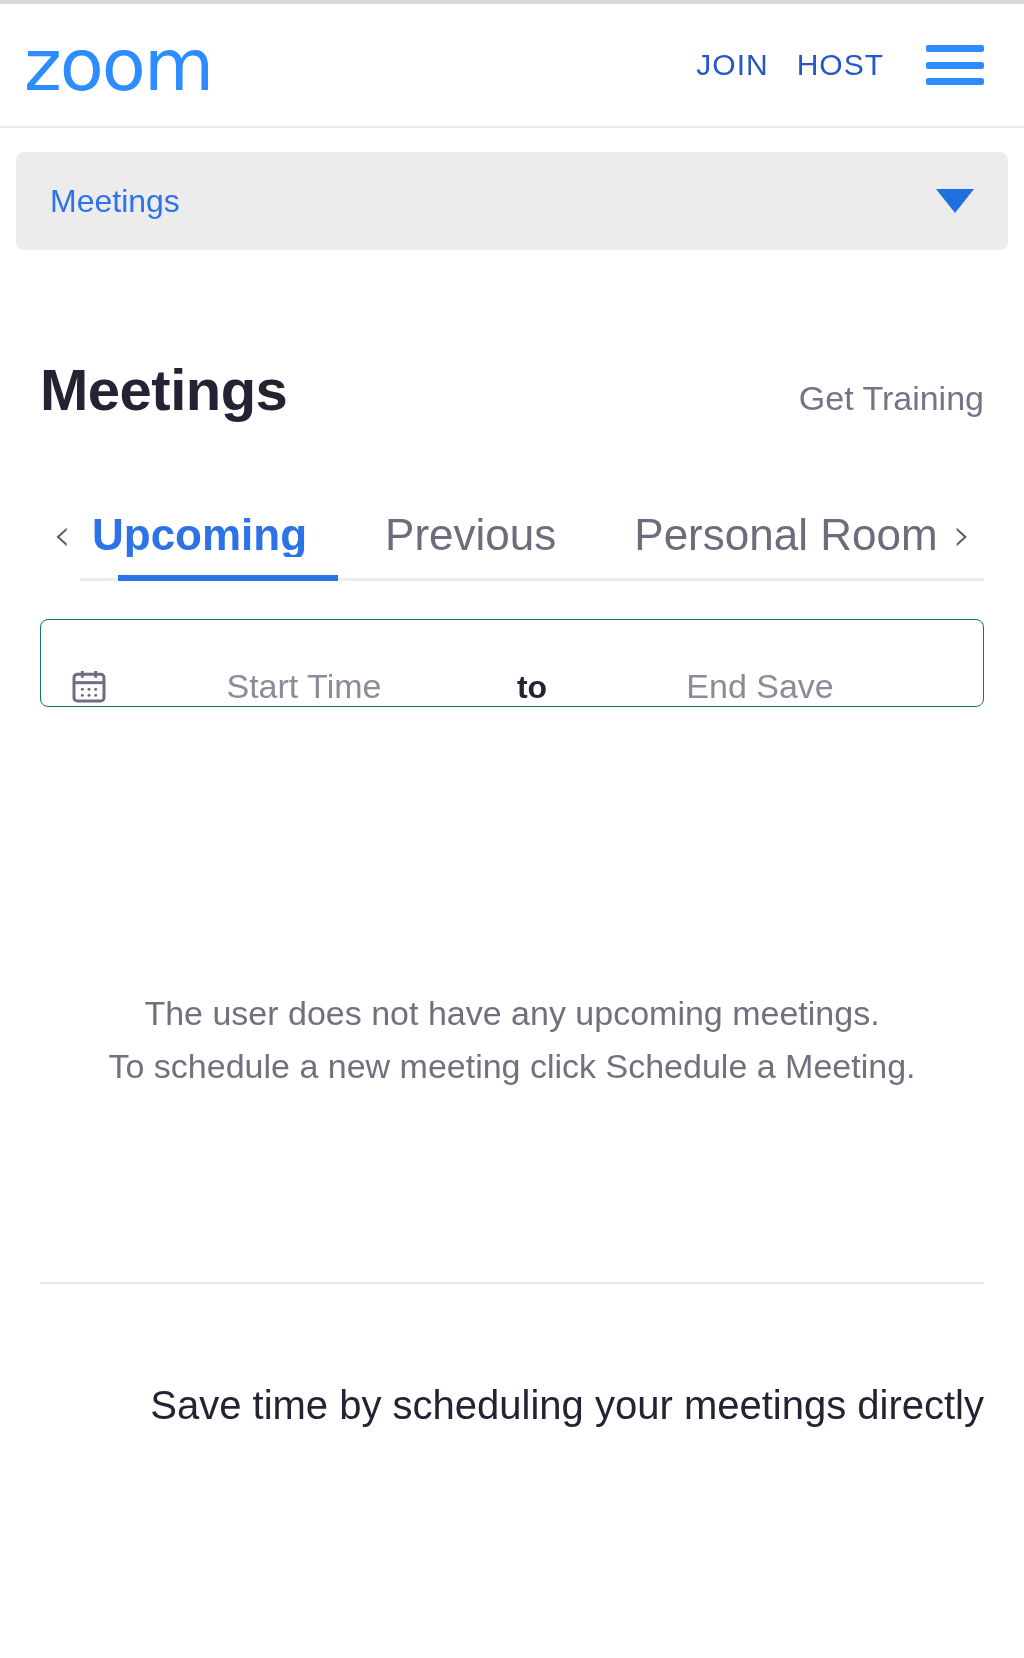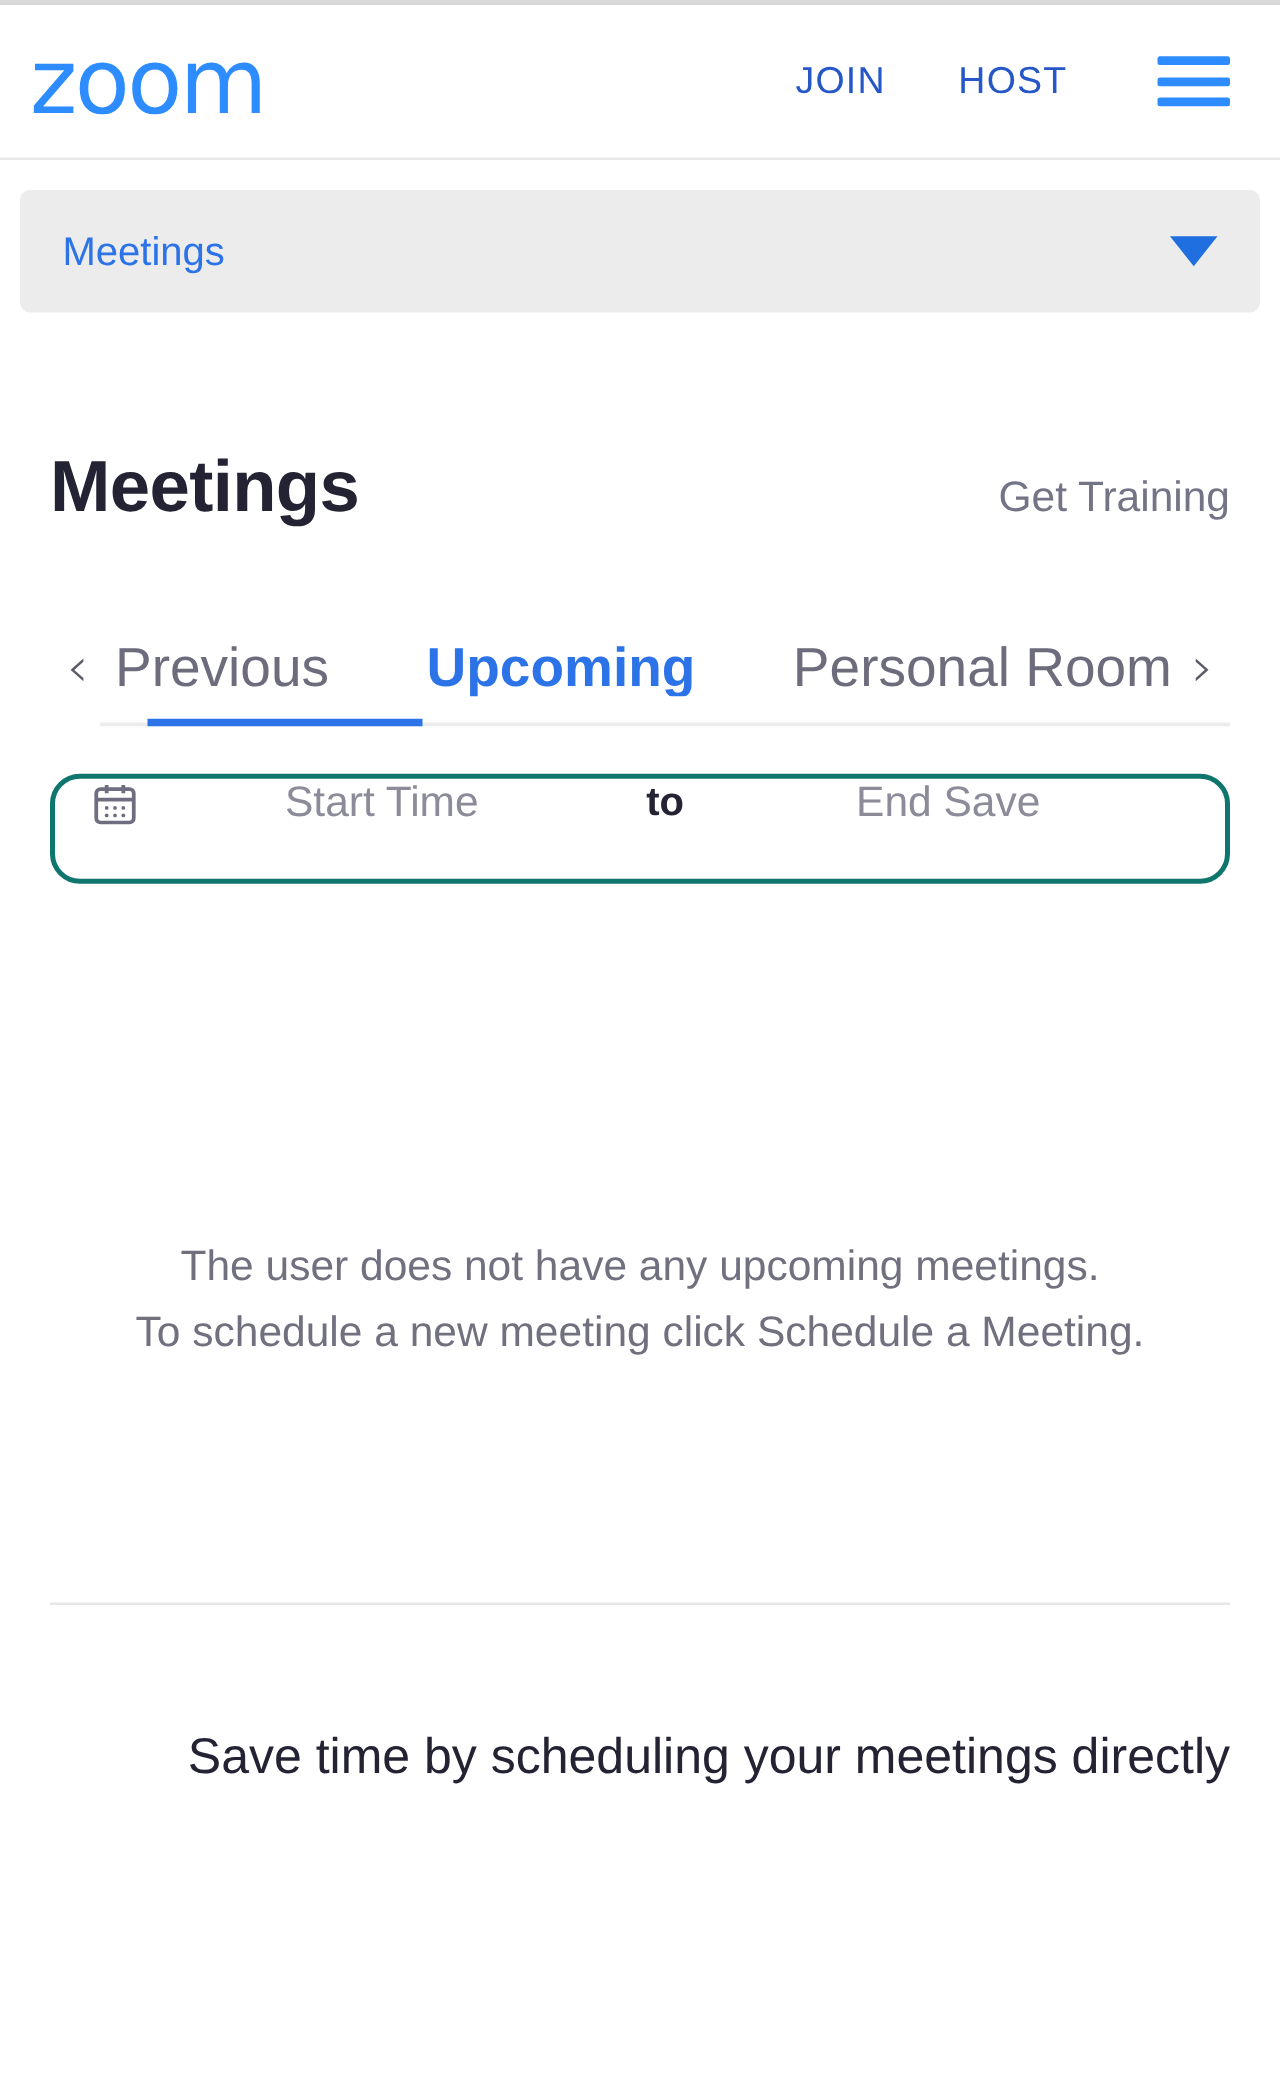--- a/index.html
+++ b/index.html
@@ -27,21 +27,21 @@
   .zoom-logo{
     font-size:72px;
     font-weight:400;
     letter-spacing:-2px;
     color:#2D8CFF;
     line-height:1;
     font-family:"DejaVu Sans", sans-serif;
   }
   .header-right{
     margin-left:auto;
-    display:flex; align-items:center; gap:58px;
+    display:flex; align-items:center; gap:28px;
   }
   .header-link{
     font-size:30px;
     color:#2557C7;
     letter-spacing:1px;
     text-decoration:none;
     font-family:"Liberation Sans", sans-serif;
   }
   .hamburger{
     width:58px; height:40px;
@@ -142,23 +142,23 @@
     position:absolute;
     left:78px; bottom:0;
     width:220px; height:6px;
     background:#2D73E8;
   }
 
   
   .daterange{
     margin-top:38px;
     height:88px;
-    border:4px solid #0f766e;
-    border-radius:24px;
-    display:flex; align-items:flex-start;
+    border:1px solid #0f766e;
+    border-radius:8px;
+    display:flex; align-items:flex-end;
     padding:0 28px;
     background:#fff;
     cursor:pointer;
   }
   .cal-icon{ width:40px; height:40px; flex:none; }
   .date-field{
     flex:1;
     text-align:center;
     font-size:34px;
     color:#8b8b99;
@@ -235,22 +235,22 @@
 <main class="page">
 
   <div class="title-row">
     <h1 class="page-title">Meetings</h1>
     <a class="get-training" href="#">Get Training</a>
   </div>
 
   <div class="tabs-row">
     <div class="tab-arrow">‹</div>
     <div class="tabs-scroll">
+      <div class="tab active">Upcoming</div>
       <div class="tab">Previous</div>
-      <div class="tab active">Upcoming</div>
       <div class="tab">Personal Room</div>
     </div>
     <div class="tab-arrow">›</div>
     <div class="tabs-underline"></div>
     <div class="tabs-underline-active"></div>
   </div>
 
   <div class="daterange">
     <svg class="cal-icon" viewBox="0 0 24 24" fill="none" stroke="#6e6e80" stroke-width="1.8">
       <rect x="3" y="5" width="18" height="16" rx="2"></rect>

